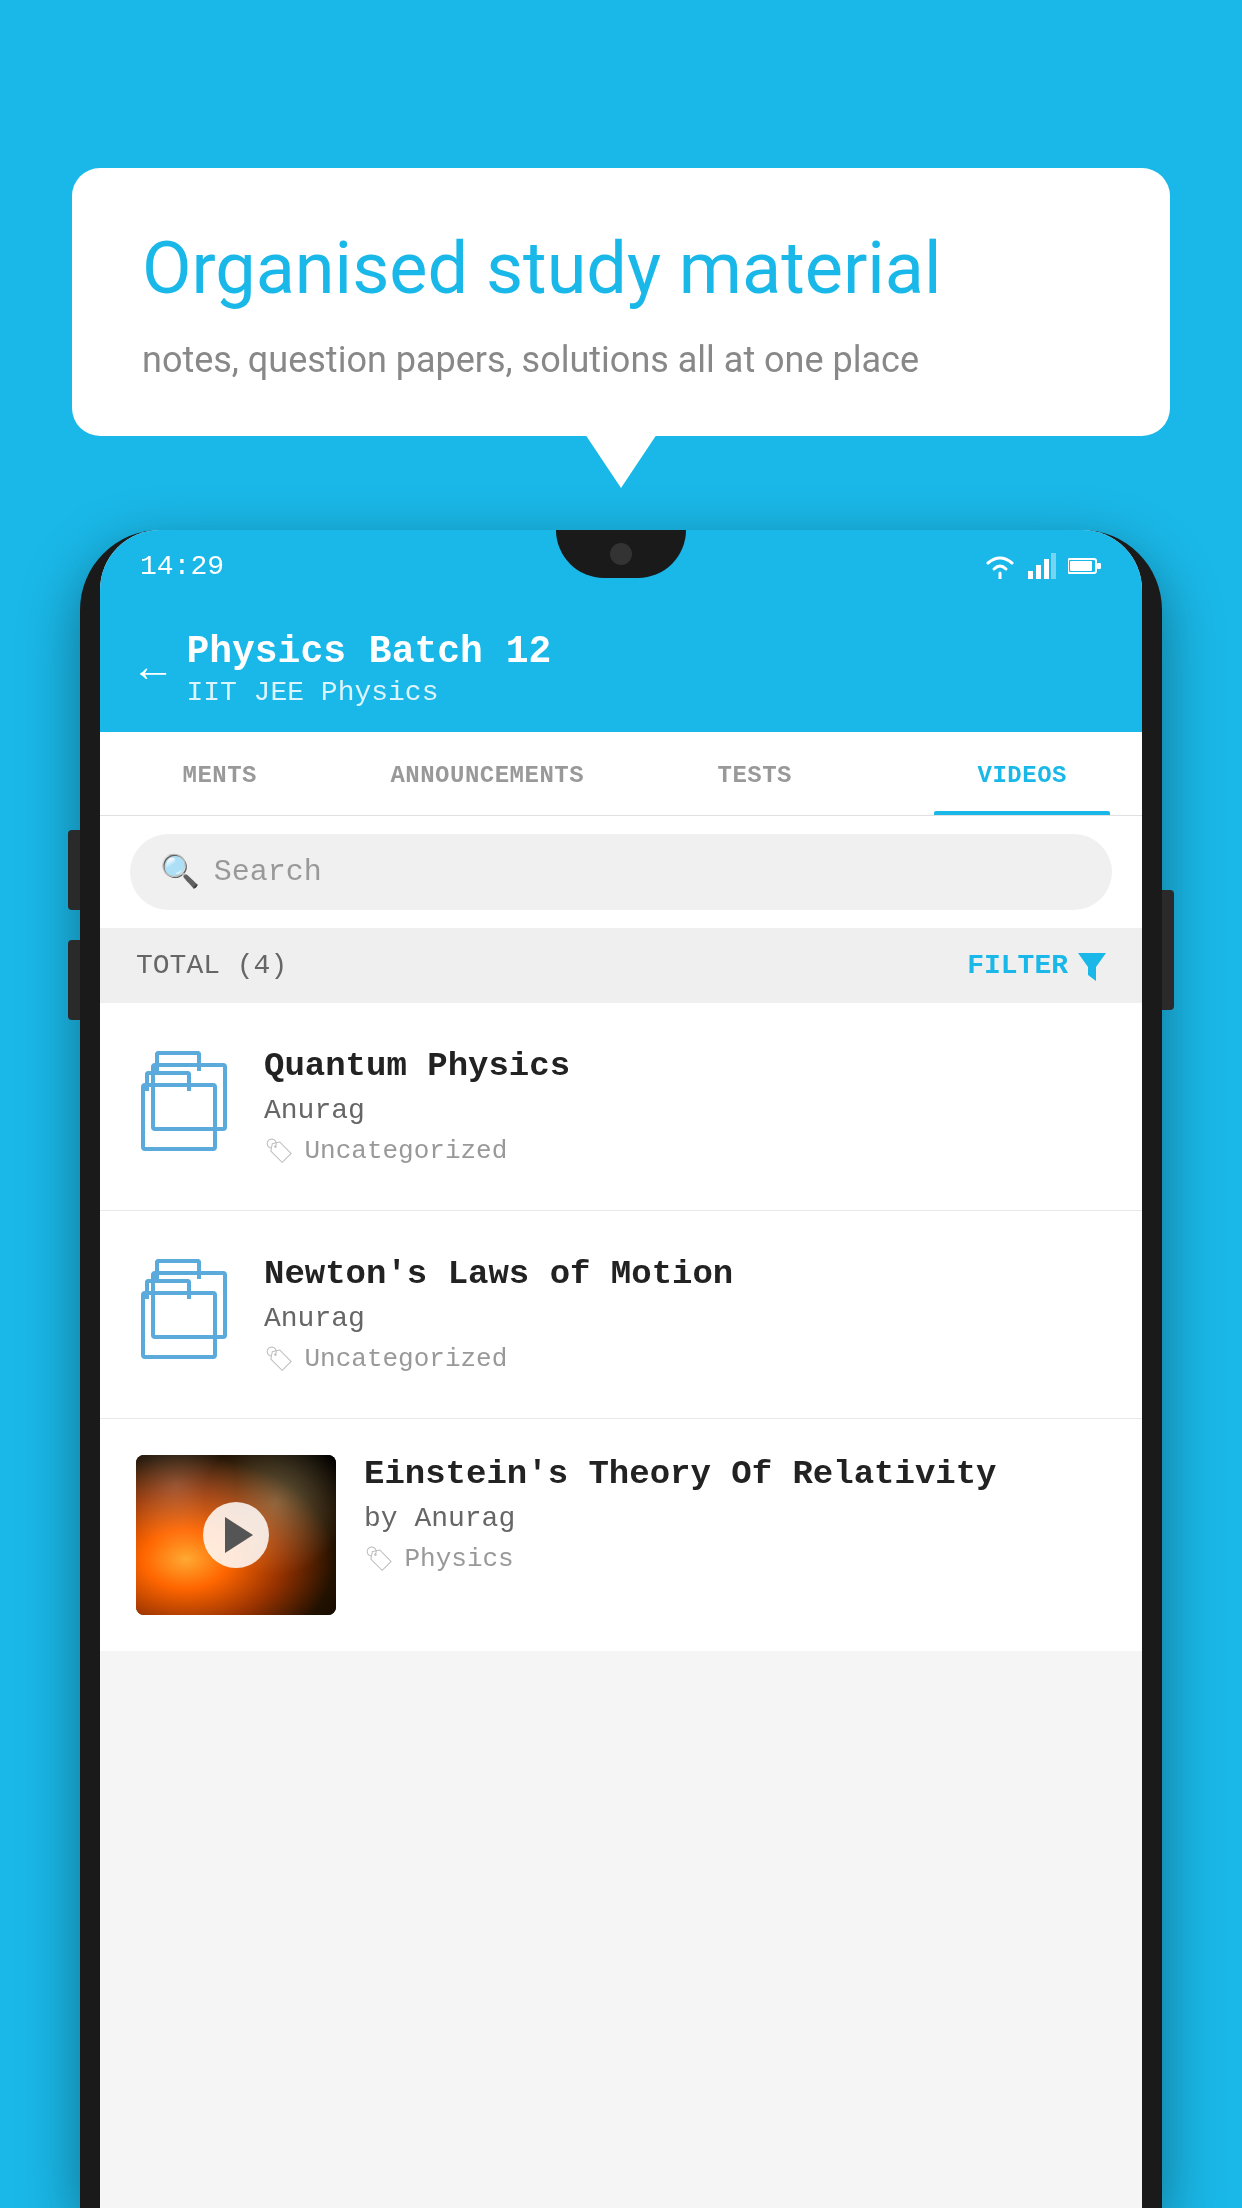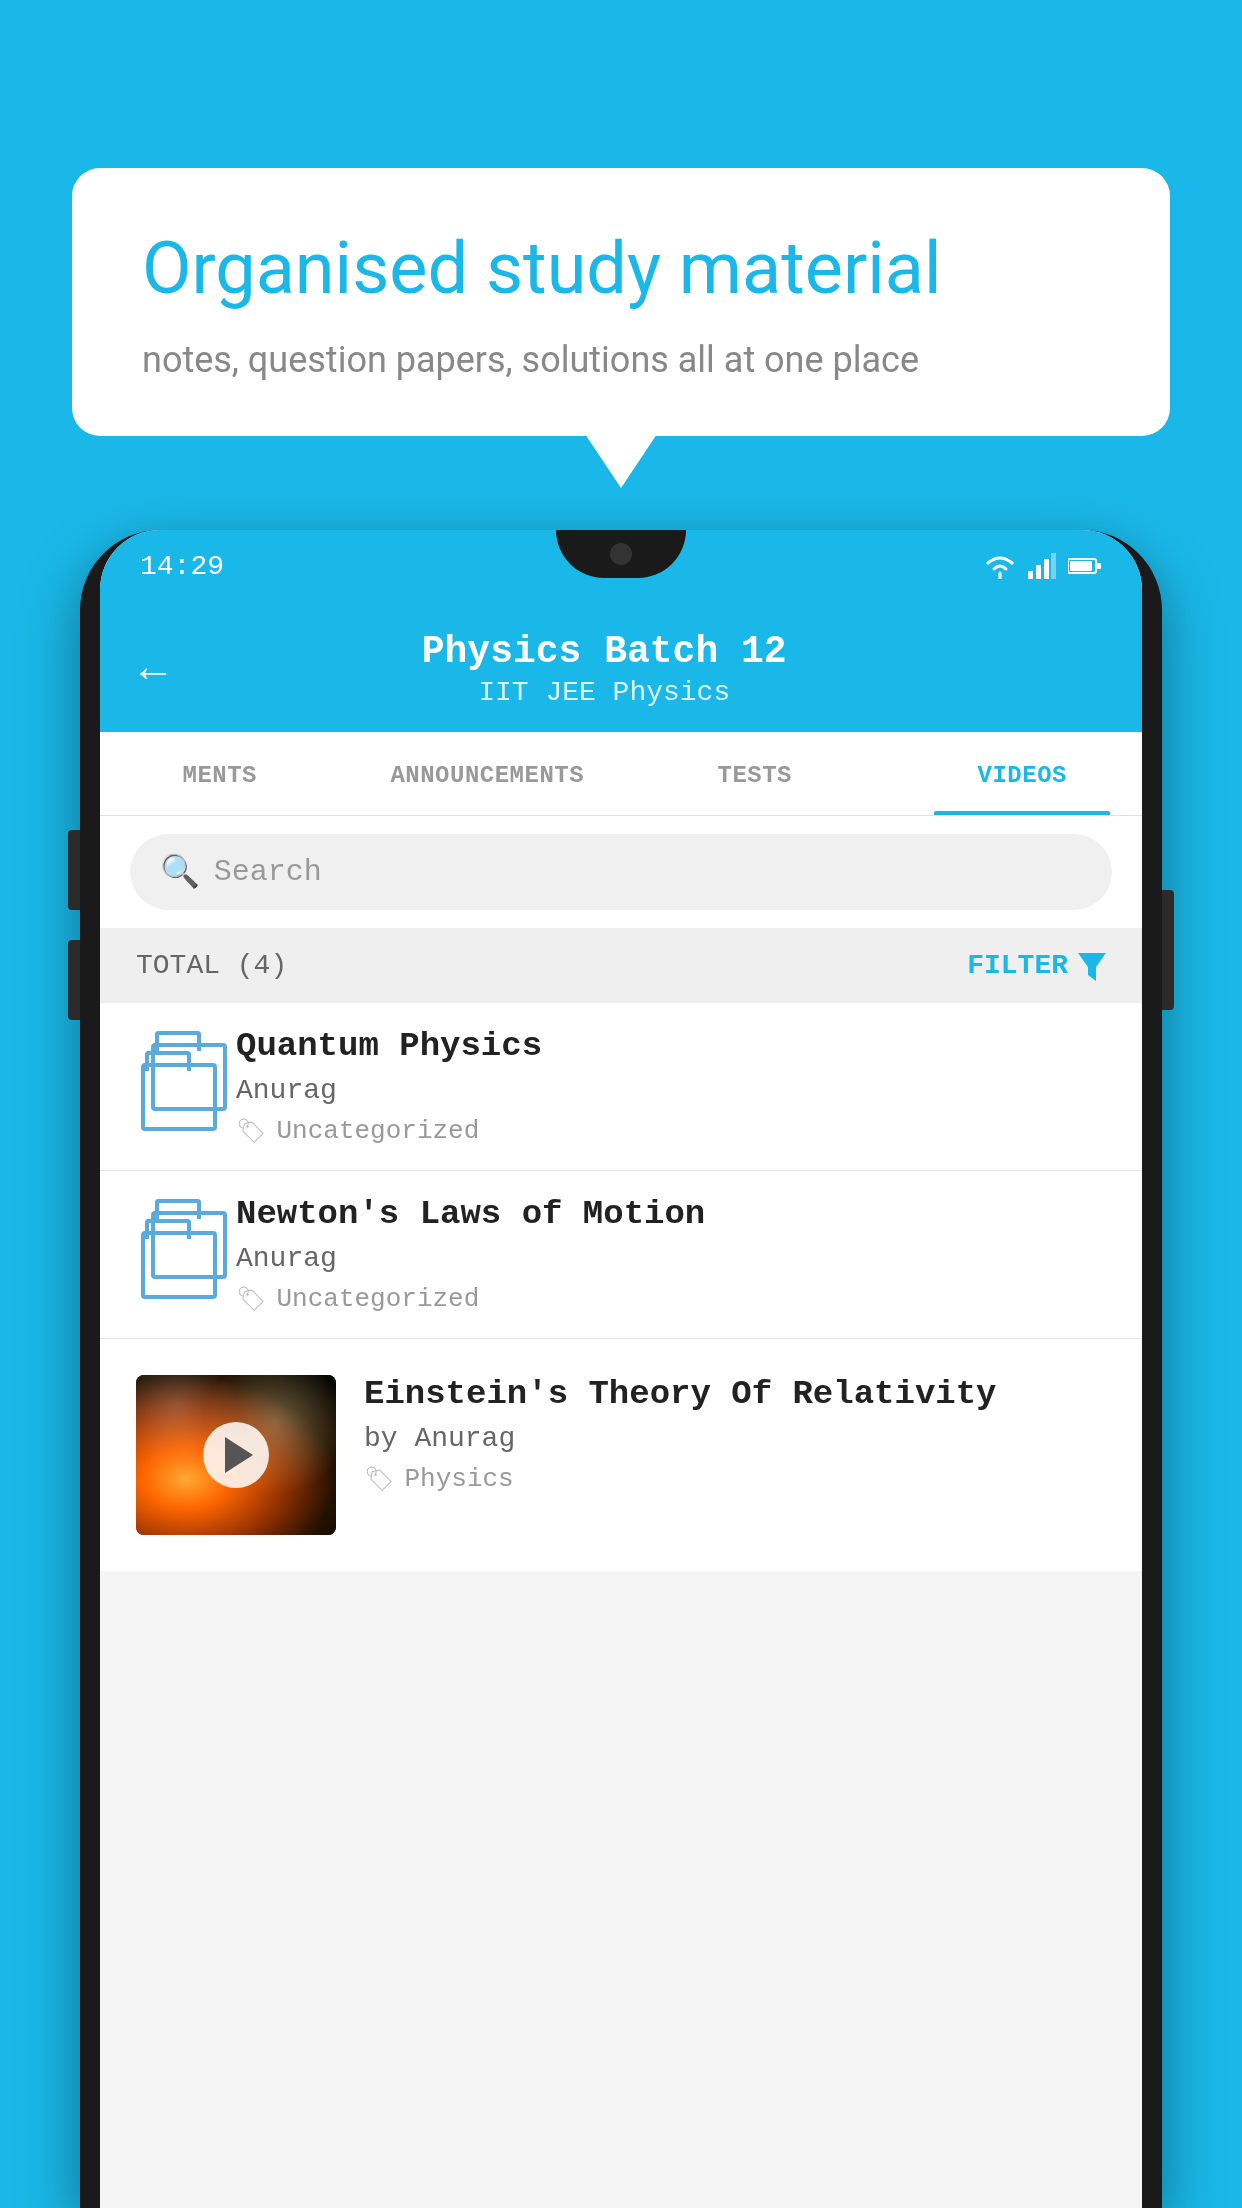--- a/index.html
+++ b/index.html
@@ -124,21 +124,21 @@
       align-items: center;
       gap: 20px;
     }
     .header-back-icon {
       color: white;
       font-size: 44px;
       cursor: pointer;
     }
     .header-title-block {
       flex: 1;
-      text-align: center;
+      text-align: left;
     }
     .header-title {
       color: white;
       font-size: 38px;
       font-weight: 700;
     }
     .header-subtitle {
       color: rgba(255,255,255,0.85);
       font-size: 28px;
       margin-top: 4px;
@@ -223,22 +223,23 @@
       cursor: pointer;
     }
 
     
     .video-list {
       background: white;
     }
     .video-item {
       display: flex;
       align-items: center;
-      padding: 24px 36px;
+      padding: 44px 36px;
       border-bottom: 1px solid #e8e8e8;
+      gap: 28px;
       cursor: pointer;
     }
     .video-thumb {
       width: 100px;
       height: 100px;
       flex-shrink: 0;
       display: flex;
       align-items: center;
       justify-content: center;
     }

